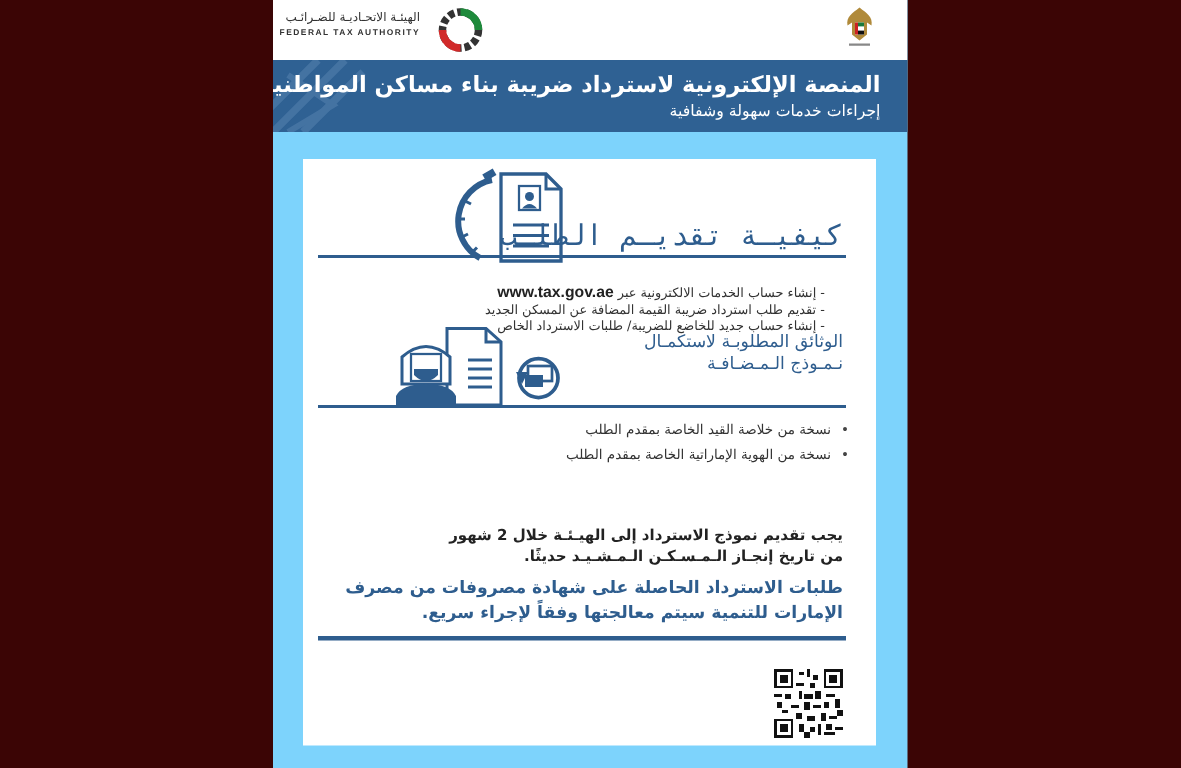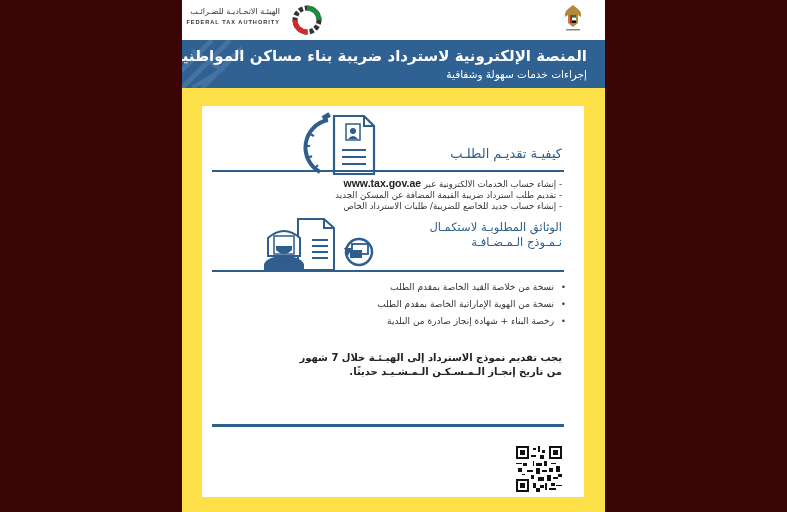--- a/index.html
+++ b/index.html
@@ -1,31 +1,31 @@
 <!DOCTYPE html>
 <html><head>
 <meta charset="utf-8">
 <style>
   html,body{margin:0;padding:0;}
   body{width:787px;height:512px;background:#3b0505;position:relative;overflow:hidden;font-family:"DejaVu Sans",sans-serif;}
-  .page{position:absolute;left:182px;top:0;width:423px;height:512px;background:#fde047;overflow:hidden;}
+  .page{position:absolute;left:182px;top:0;width:423px;height:512px;background:#7dd3fc;overflow:hidden;}
   .topbar{position:absolute;left:0;top:0;width:423px;height:40px;background:#ffffff;}
   .fta{position:absolute;left:6px;top:4px;width:140px;height:30px;}
   .fta-ar{position:absolute;right:48px;top:3px;font-size:8px;color:#333;direction:rtl;white-space:nowrap;}
   .fta-en{position:absolute;right:48px;top:15px;font-size:5.6px;letter-spacing:1px;color:#333;font-weight:bold;white-space:nowrap;font-family:"Liberation Sans",sans-serif;}
   .fta-logo{position:absolute;right:6px;top:1px;width:30px;height:30px;}
   .emblem{position:absolute;left:380px;top:3px;width:22px;height:30px;}
   .banner{position:absolute;left:0;top:40px;width:423px;height:48px;background:#2f6193;overflow:hidden;}
   .banner-deco{position:absolute;left:0;top:0;width:80px;height:48px;opacity:.35;}
   .banner-title{position:absolute;right:18px;top:7px;color:#fff;font-size:15px;font-weight:bold;direction:rtl;white-space:nowrap;font-family:"DejaVu Sans",sans-serif;}
   .banner-sub{position:absolute;right:18px;top:28px;color:#fff;font-size:10.5px;direction:rtl;white-space:nowrap;}
   .card{position:absolute;left:20px;top:106px;width:382px;height:391px;background:#fff;}
   .sec-line{position:absolute;height:2px;background:#2e5d8e;}
   .sec-title{position:absolute;color:#2e5d8e;direction:rtl;white-space:nowrap;font-size:12.5px;}
-  .list{position:absolute;direction:rtl;color:#333;font-size:8.6px;line-height:11px;margin:0;padding:0;list-style:none;}
+  .list{position:absolute;direction:rtl;color:#333;font-size:8.6px;line-height:11px;margin:12px;padding:0;list-style:none;}
   .list li{white-space:nowrap;}
   .list.dash li::before{content:"- ";}
   .url{font-weight:bold;font-family:"Liberation Sans",sans-serif;font-size:10.5px;color:#222;direction:ltr;unicode-bidi:embed;}
   .blist{position:absolute;direction:rtl;color:#333;font-size:9px;margin:0;padding:0;list-style:none;}
   .blist li{position:relative;padding-right:12px;line-height:11px;margin-bottom:6px;}
   .blist li::before{content:"•";position:absolute;right:0;top:0;color:#444;}
   .note{position:absolute;direction:rtl;font-weight:bold;color:#222;font-size:10px;line-height:14px;}
   .note-blue{position:absolute;direction:rtl;font-weight:bold;color:#2e5d8e;font-size:11.5px;line-height:17px;}
   .foot{position:absolute;direction:rtl;color:#555;font-size:7.2px;line-height:10px;}
   .qr{position:absolute;width:46px;height:46px;}
@@ -81,21 +81,21 @@
       <path d="M66 4 L66 14 L76 14" fill="none" stroke="#2e5d8e" stroke-width="2"></path>
       <rect x="48" y="12" width="14" height="16" fill="none" stroke="#2e5d8e" stroke-width="1.5"></rect>
       <circle cx="55" cy="19" r="3" fill="#2e5d8e"></circle>
       <path d="M50 27 Q55 21 60 27 Z" fill="#2e5d8e"></path>
       <g stroke="#2e5d8e" stroke-width="2">
           <line x1="44" y1="38" x2="68" y2="38"></line>
           <line x1="44" y1="45" x2="68" y2="45"></line>
           <line x1="44" y1="52" x2="68" y2="52"></line>
         </g>
     </svg>
-    <div class="sec-title" style="right:22px;top:40px;font-size:13px;">كيفيـة تقديـم الطلـب</div>
+    <div class="sec-title" style="right:22px;top:40px;font-size:19px;font-family:Liberation Mono, monospace;">كيفيـة تقديـم الطلـب</div>
     <div class="sec-line" style="left:10px;right:20px;top:64px;"></div>
 
     <ul class="list dash" style="right:22px;top:72px;">
       <li><span>إنشاء حساب الخدمات الالكترونية عبر</span> <span class="url">www.tax.gov.ae</span></li>
       <li>تقديم طلب استرداد ضريبة القيمة المضافة عن المسكن الجديد</li>
       <li>إنشاء حساب جديد للخاضع للضريبة/ طلبات الاسترداد الخاص</li>
     </ul>
 
     <svg class="ic" style="left:60px;top:110px;width:118px;height:56px;" viewBox="0 0 118 56">
       <path d="M36 3 L62 3 L72 12 L72 54 L36 54 Z" fill="#fff" stroke="#2e5d8e" stroke-width="2"></path>
@@ -117,25 +117,25 @@
     </svg>
     <div class="sec-title" style="right:22px;top:114px;font-size:11.5px;line-height:15px;">
       <div>الوثائق المطلوبـة لاستكمـال</div>
       <div>نـمـوذج الـمـضـافـة</div>
     </div>
     <div class="sec-line" style="left:10px;right:20px;top:164px;"></div>
 
     <ul class="blist" style="right:18px;top:176px;width:300px;">
       <li>نسخة من خلاصة القيد الخاصة بمقدم الطلب</li>
       <li>نسخة من الهوية الإماراتية الخاصة بمقدم الطلب</li>
-      <li>رخصة البناء + شهادة إنجاز صادرة من البلدية</li>
     </ul>
 
-    <div class="note" style="right:22px;top:245px;width:280px;">يجب تقديم نموذج الاسترداد إلى الهيـئـة خلال 7 شهور من تاريخ إنجـاز الـمـسـكـن الـمـشـيـد حديثًا.</div>
+    <div class="note" style="right:22px;top:245px;width:280px;">يجب تقديم نموذج الاسترداد إلى الهيـئـة خلال 2 شهور من تاريخ إنجـاز الـمـسـكـن الـمـشـيـد حديثًا.</div>
 
+    <div class="note-blue" style="right:22px;top:277px;width:340px;">طلبات الاسترداد الحاصلة على شهادة مصروفات من مصرف الإمارات للتنمية سيتم معالجتها وفقاً لإجراء سريع.</div>
 
     <div class="sec-line" style="left:10px;right:20px;top:318px;height:3px;"></div>
 
 
     <svg class="qr" style="right:22px;top:340px;" viewBox="0 0 25 25" shape-rendering="crispEdges">
       <rect width="25" height="25" fill="#fff"></rect>
       <g fill="#111">
         <rect x="0" y="0" width="7" height="7"></rect>
           <rect x="1" y="1" width="5" height="5" fill="#fff"></rect>
           <rect x="2" y="2" width="3" height="3"></rect>

